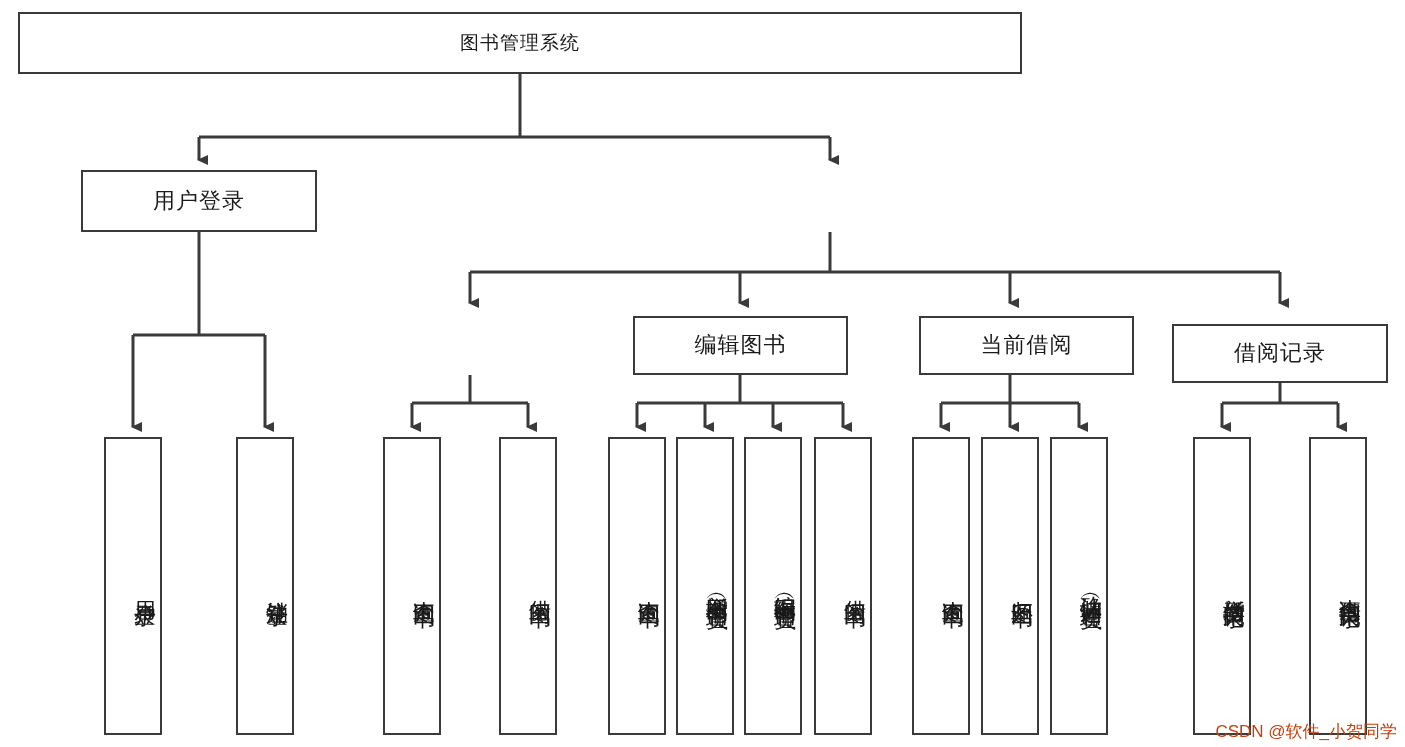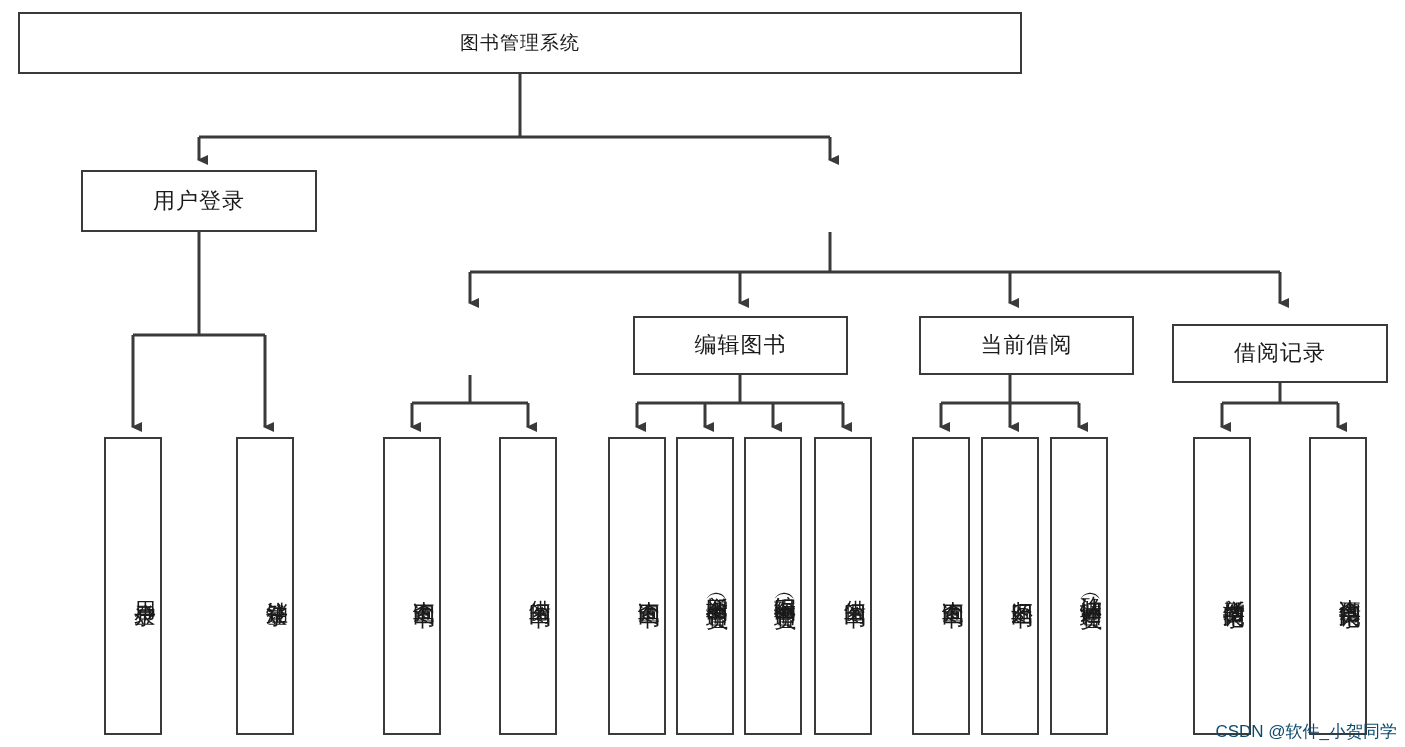--- a/index.html
+++ b/index.html
@@ -57,21 +57,21 @@
     white-space: nowrap;
   }
   .node.root {
     font-size: 19px;
   }
   .watermark {
     position: absolute;
     right: 8px;
     bottom: 4px;
     font-size: 17px;
-    color: #0c4a6e;
+    color: #c2410c;
     z-index: 5;
     white-space: nowrap;
     margin-left: 43px;
   }
 </style>
 </head>
 <body>
 
 <div id="canvas">
 

